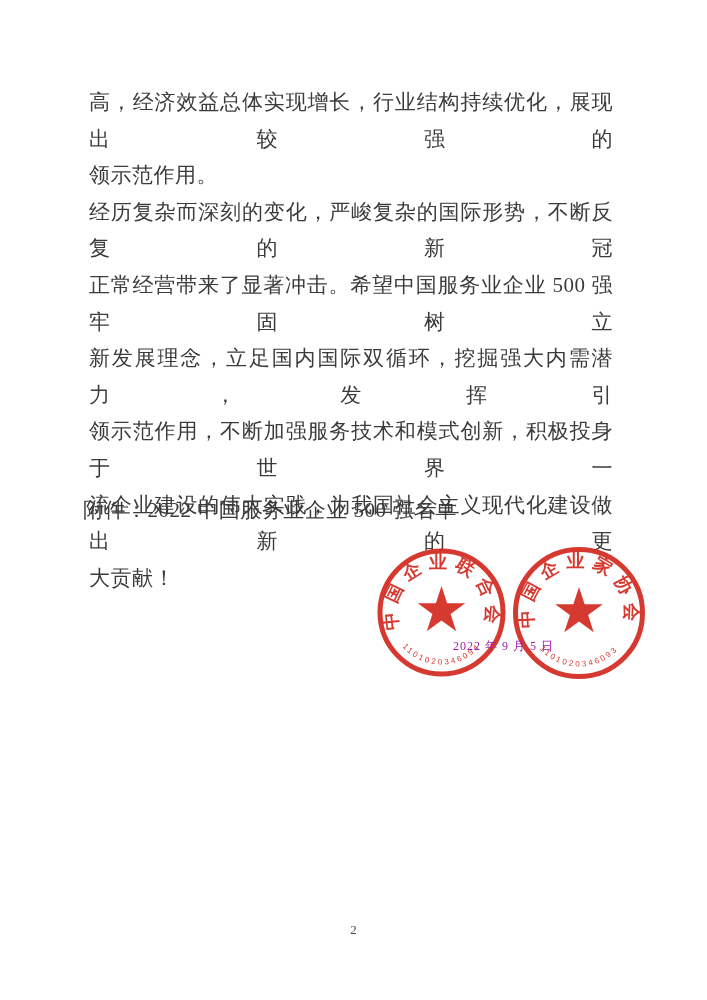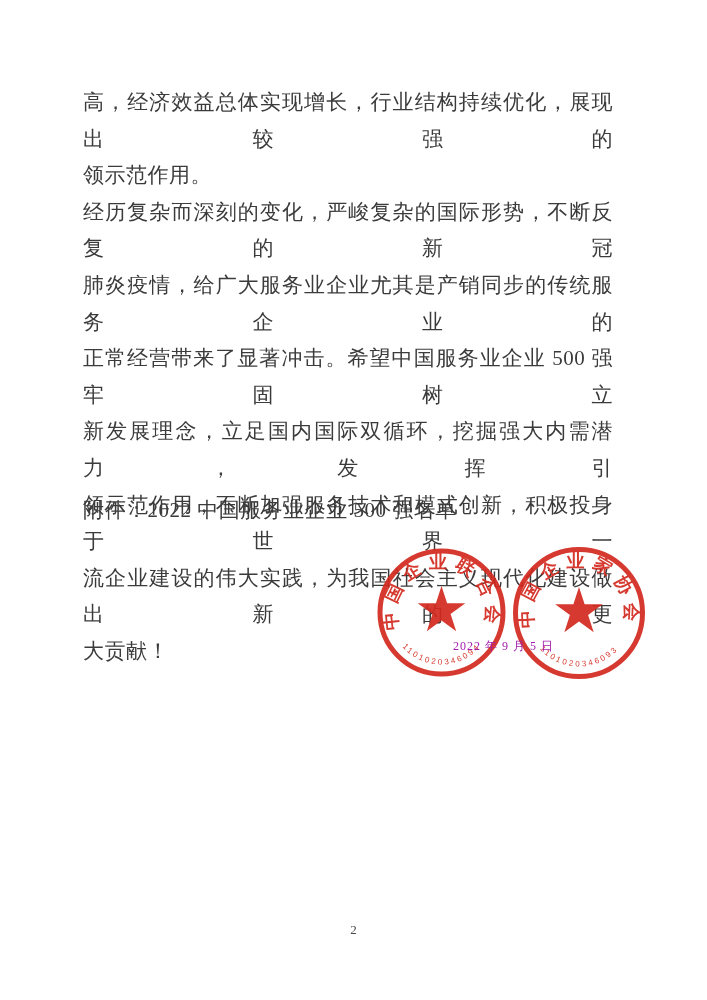--- a/index.html
+++ b/index.html
@@ -13,21 +13,21 @@
   }
   .bodytext {
     position:absolute;
     left:83px; top:84px;
     width:530px;
     font-size:21px;
     line-height:36.6px;
     color:#3b3b3b;
     letter-spacing:0.5px;
   }
-  .line { white-space:nowrap; }
+  .line { white-space:nowrap;margin-left:6px; }
   .line.j {
     white-space:normal;
     text-align:justify;
     text-align-last:justify;
   }
   .line.indent { text-indent:40px; }
   .attachment {
     position:absolute;
     left:83px; top:496px;
     font-size:21px;
@@ -74,21 +74,20 @@
 </style>
 </head>
 <body>
 
 <div class="page">
 
   <div class="bodytext">
     <div class="line j">高，经济效益总体实现增长，行业结构持续优化，展现出较强的</div>
     <div class="line">领示范作用。</div>
     <div class="line j">经历复杂而深刻的变化，严峻复杂的国际形势，不断反复的新冠</div>
-    <div class="line j">肺炎疫情，给广大服务业企业尤其是产销同步的传统服务企业的</div>
     <div class="line j">正常经营带来了显著冲击。希望中国服务业企业 500 强牢固树立</div>
     <div class="line j">新发展理念，立足国内国际双循环，挖掘强大内需潜力，发挥引</div>
     <div class="line j">领示范作用，不断加强服务技术和模式创新，积极投身于世界一</div>
     <div class="line j">流企业建设的伟大实践，为我国社会主义现代化建设做出新的更</div>
     <div class="line">大贡献！</div>
   </div>
 
   <div class="attachment">附件：2022 中国服务业企业 500 强名单</div>
 
   <svg class="seals-svg" viewBox="0 0 707 1000" xmlns="http://www.w3.org/2000/svg">

